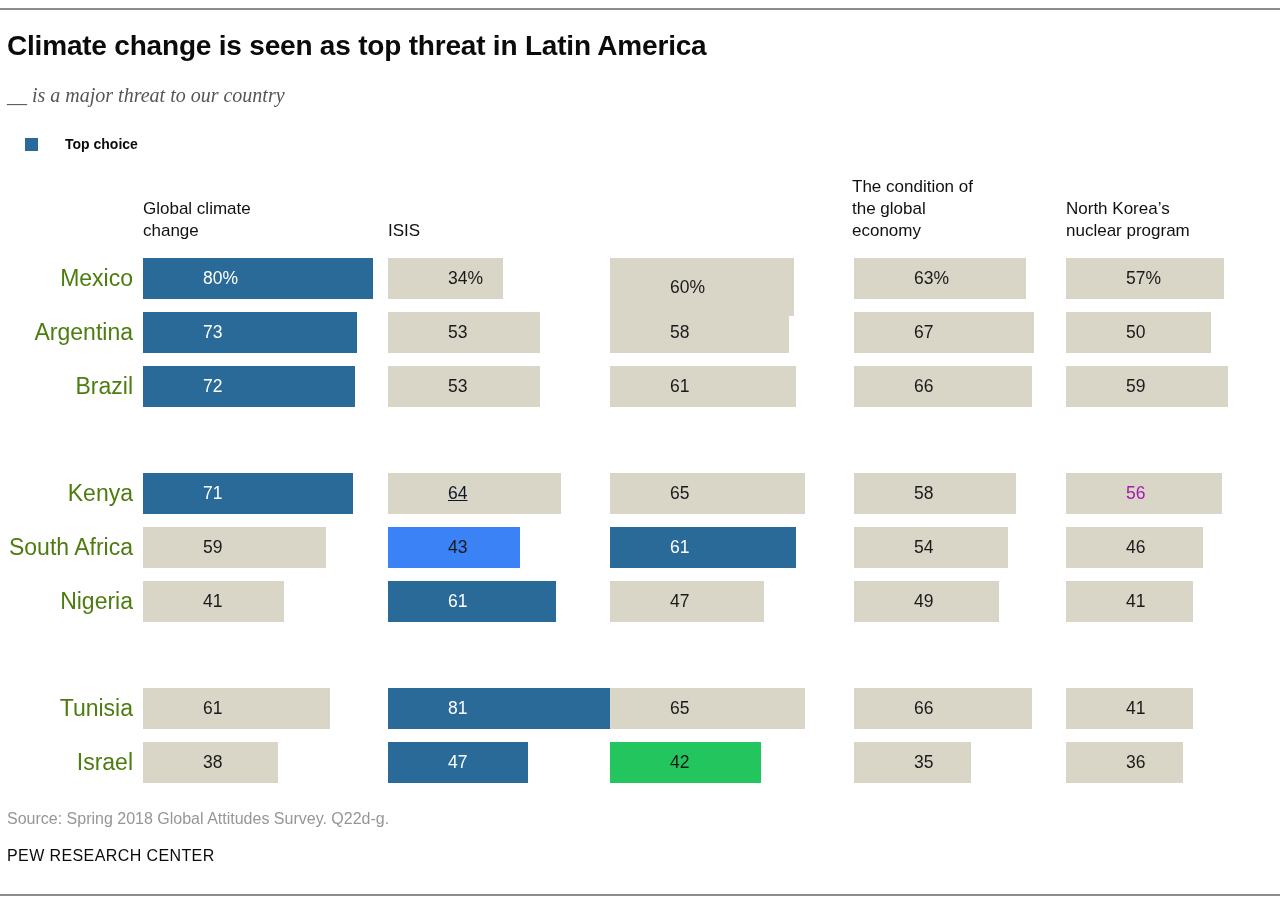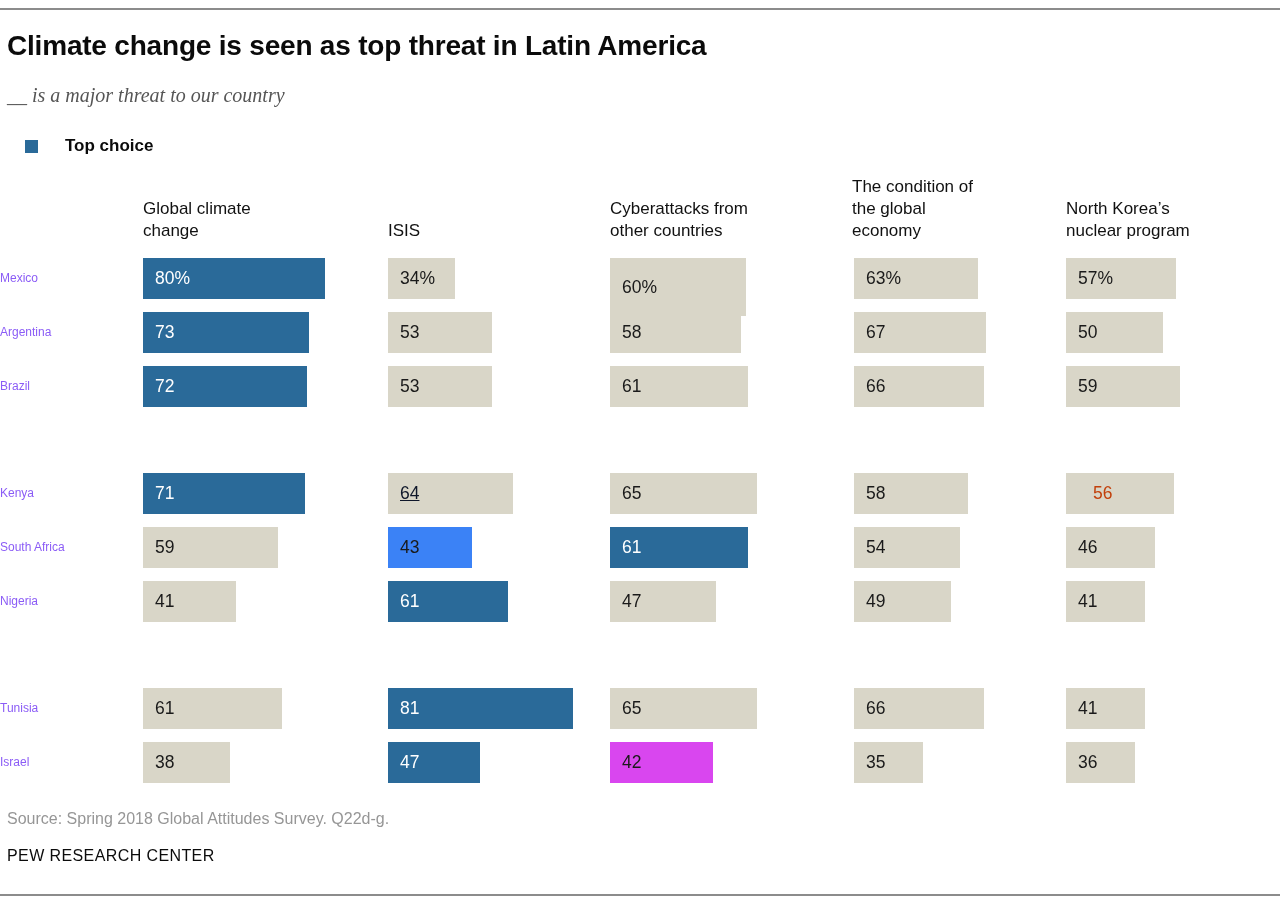--- a/index.html
+++ b/index.html
@@ -46,50 +46,51 @@
     top: 136px;
     display: flex;
     align-items: center;
   }
   #legend-swatch {
     width: 13px;
     height: 13px;
     margin-right: 27px;
   }
   #legend-label {
-    font-size: 17px;
+    font-size: 14px;
     font-weight: 700;
     color: #0b0b0b;
   }
   .colhead {
     position: absolute;
     top: 166px;
     height: 76px;
     display: flex;
     align-items: flex-end;
     font-size: 17px;
     line-height: 22px;
     color: #111111;
   }
   .country-label {
     position: absolute;
     left: 0;
     width: 133px;
     height: 41px;
     line-height: 41px;
-    text-align: left;
-    font-size: 12px;
-    color: #8b5cf6;
+    text-align: right;
+    font-size: 23px;
+    color: #4d7c0f;
     white-space: nowrap;
   }
   .bar {
     position: absolute;
     height: 41px;
     display: flex;
     align-items: center;
+    padding-left: 48px;
   }
   .bar-value {
     font-size: 17.5px;
     padding-left: 12px;
     white-space: nowrap;
   }
   #source-line {
     position: absolute;
     left: 7px;
     top: 810px;
@@ -119,23 +120,20 @@
     <span id="legend-swatch" style="background: rgb(42, 106, 153);"></span>
     <span id="legend-label">Top choice</span>
   </div>
 
   <div class="colhead" style="left:143px; width:120px;">
     <span>Global climate change</span>
   </div>
   <div class="colhead" style="left:388px; width:150px;">
     <span>ISIS</span>
   </div>
-  <div class="colhead" style="left:610px; width:162px;">
-    <span>Cyberattacks from other countries</span>
-  </div>
   <div class="colhead" style="left:852px; width:132px;">
     <span>The condition of the global economy</span>
   </div>
   <div class="colhead" style="left:1066px; width:128px;">
     <span>North Korea’s nuclear program</span>
   </div>
 
   <div id="chart-area">
       <div class="country-label" style="top: 258px;">Mexico</div>
       <div class="bar" style="top: 258px; left: 143px; width: 182px; height: 41px; background: rgb(42, 106, 153);">
@@ -192,21 +190,21 @@
       <div class="bar" style="top: 473px; left: 388px; width: 125px; height: 41px; background: rgb(217, 214, 200);">
         <span class="bar-value" style="color: #0f172a; text-decoration: underline;">64</span>
       </div>
       <div class="bar" style="top: 473px; left: 610px; width: 147px; height: 41px; background: rgb(217, 214, 200);">
         <span class="bar-value" style="color: rgb(26, 26, 26);">65</span>
       </div>
       <div class="bar" style="top: 473px; left: 854px; width: 114px; height: 41px; background: rgb(217, 214, 200);">
         <span class="bar-value" style="color: rgb(26, 26, 26);">58</span>
       </div>
       <div class="bar" style="top: 473px; left: 1066px; width: 108px; height: 41px; background: rgb(217, 214, 200);">
-        <span class="bar-value" style="color: #c2410c; margin-left: 15px;">56</span>
+        <span class="bar-value" style="color: #a21caf;">56</span>
       </div>
       <div class="country-label" style="top: 527px;">South Africa</div>
       <div class="bar" style="top: 527px; left: 143px; width: 135px; height: 41px; background: rgb(217, 214, 200);">
         <span class="bar-value" style="color: rgb(26, 26, 26);">59</span>
       </div>
       <div class="bar" style="top: 527px; left: 388px; width: 84px; height: 41px; background: #3b82f6;">
         <span class="bar-value" style="color: rgb(26, 26, 26);">43</span>
       </div>
       <div class="bar" style="top: 527px; left: 610px; width: 138px; height: 41px; background: rgb(42, 106, 153);">
         <span class="bar-value" style="color: rgb(255, 255, 255);">61</span>
@@ -249,21 +247,21 @@
       <div class="bar" style="top: 688px; left: 1066px; width: 79px; height: 41px; background: rgb(217, 214, 200);">
         <span class="bar-value" style="color: rgb(26, 26, 26);">41</span>
       </div>
       <div class="country-label" style="top: 742px;">Israel</div>
       <div class="bar" style="top: 742px; left: 143px; width: 87px; height: 41px; background: rgb(217, 214, 200);">
         <span class="bar-value" style="color: rgb(26, 26, 26);">38</span>
       </div>
       <div class="bar" style="top: 742px; left: 388px; width: 92px; height: 41px; background: rgb(42, 106, 153);">
         <span class="bar-value" style="color: rgb(255, 255, 255);">47</span>
       </div>
-      <div class="bar" style="top: 742px; left: 610px; width: 103px; height: 41px; background: #d946ef;">
+      <div class="bar" style="top: 742px; left: 610px; width: 103px; height: 41px; background: #22c55e;">
         <span class="bar-value" style="color: rgb(26, 26, 26);">42</span>
       </div>
       <div class="bar" style="top: 742px; left: 854px; width: 69px; height: 41px; background: rgb(217, 214, 200);">
         <span class="bar-value" style="color: rgb(26, 26, 26);">35</span>
       </div>
       <div class="bar" style="top: 742px; left: 1066px; width: 69px; height: 41px; background: rgb(217, 214, 200);">
         <span class="bar-value" style="color: rgb(26, 26, 26);">36</span>
       </div>
     </div>
 

